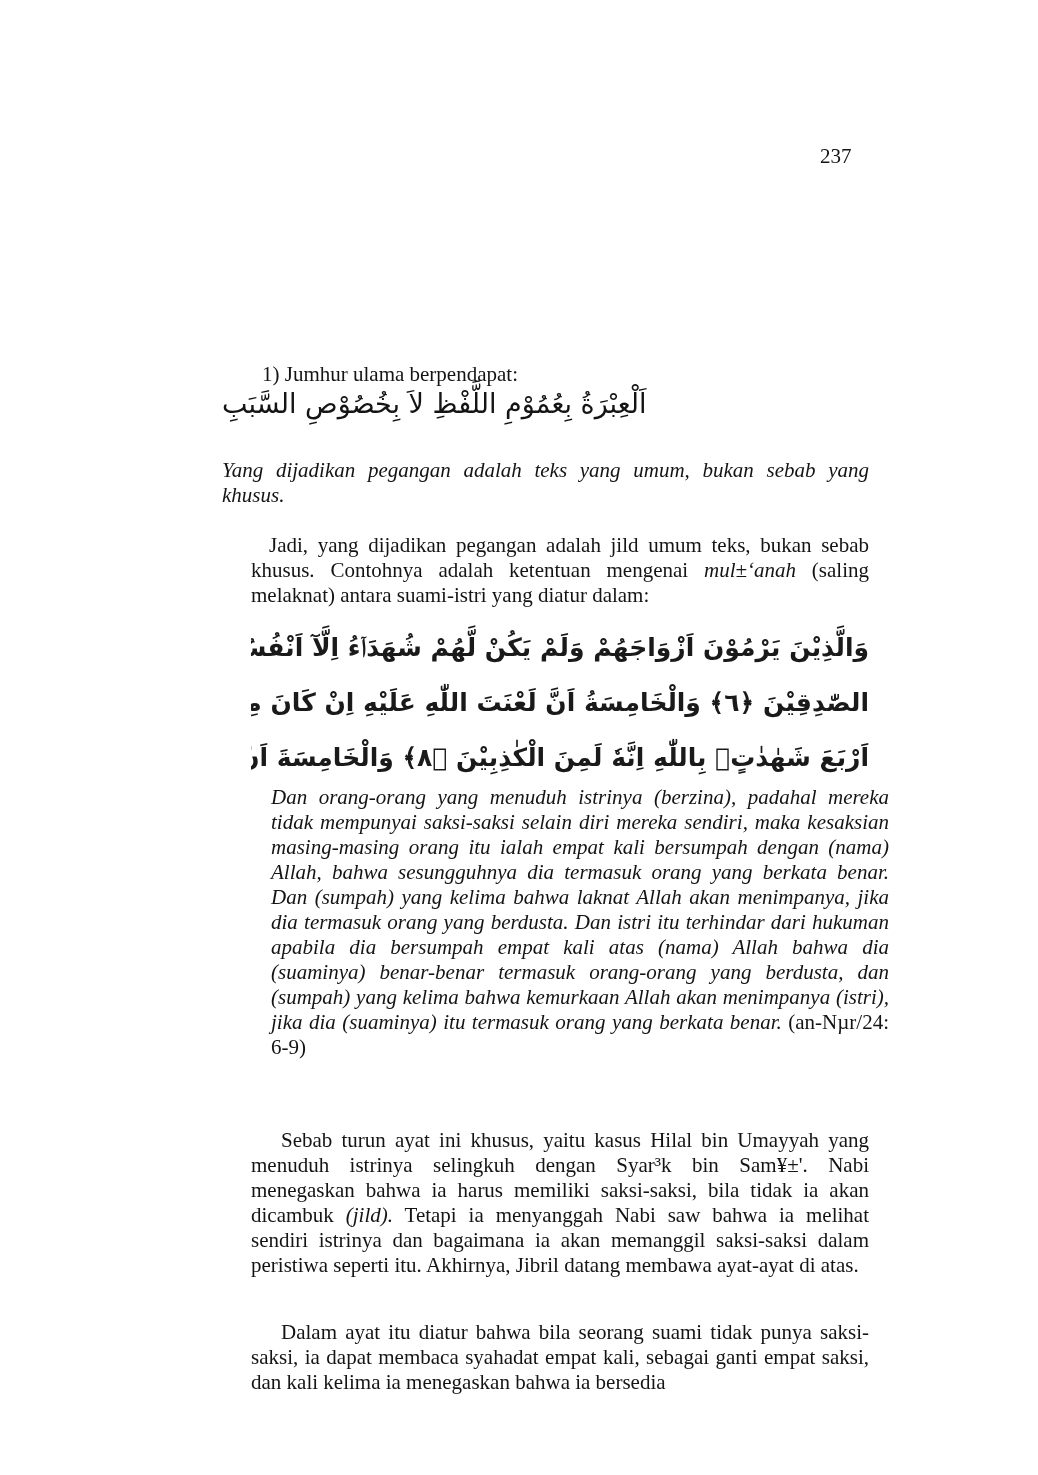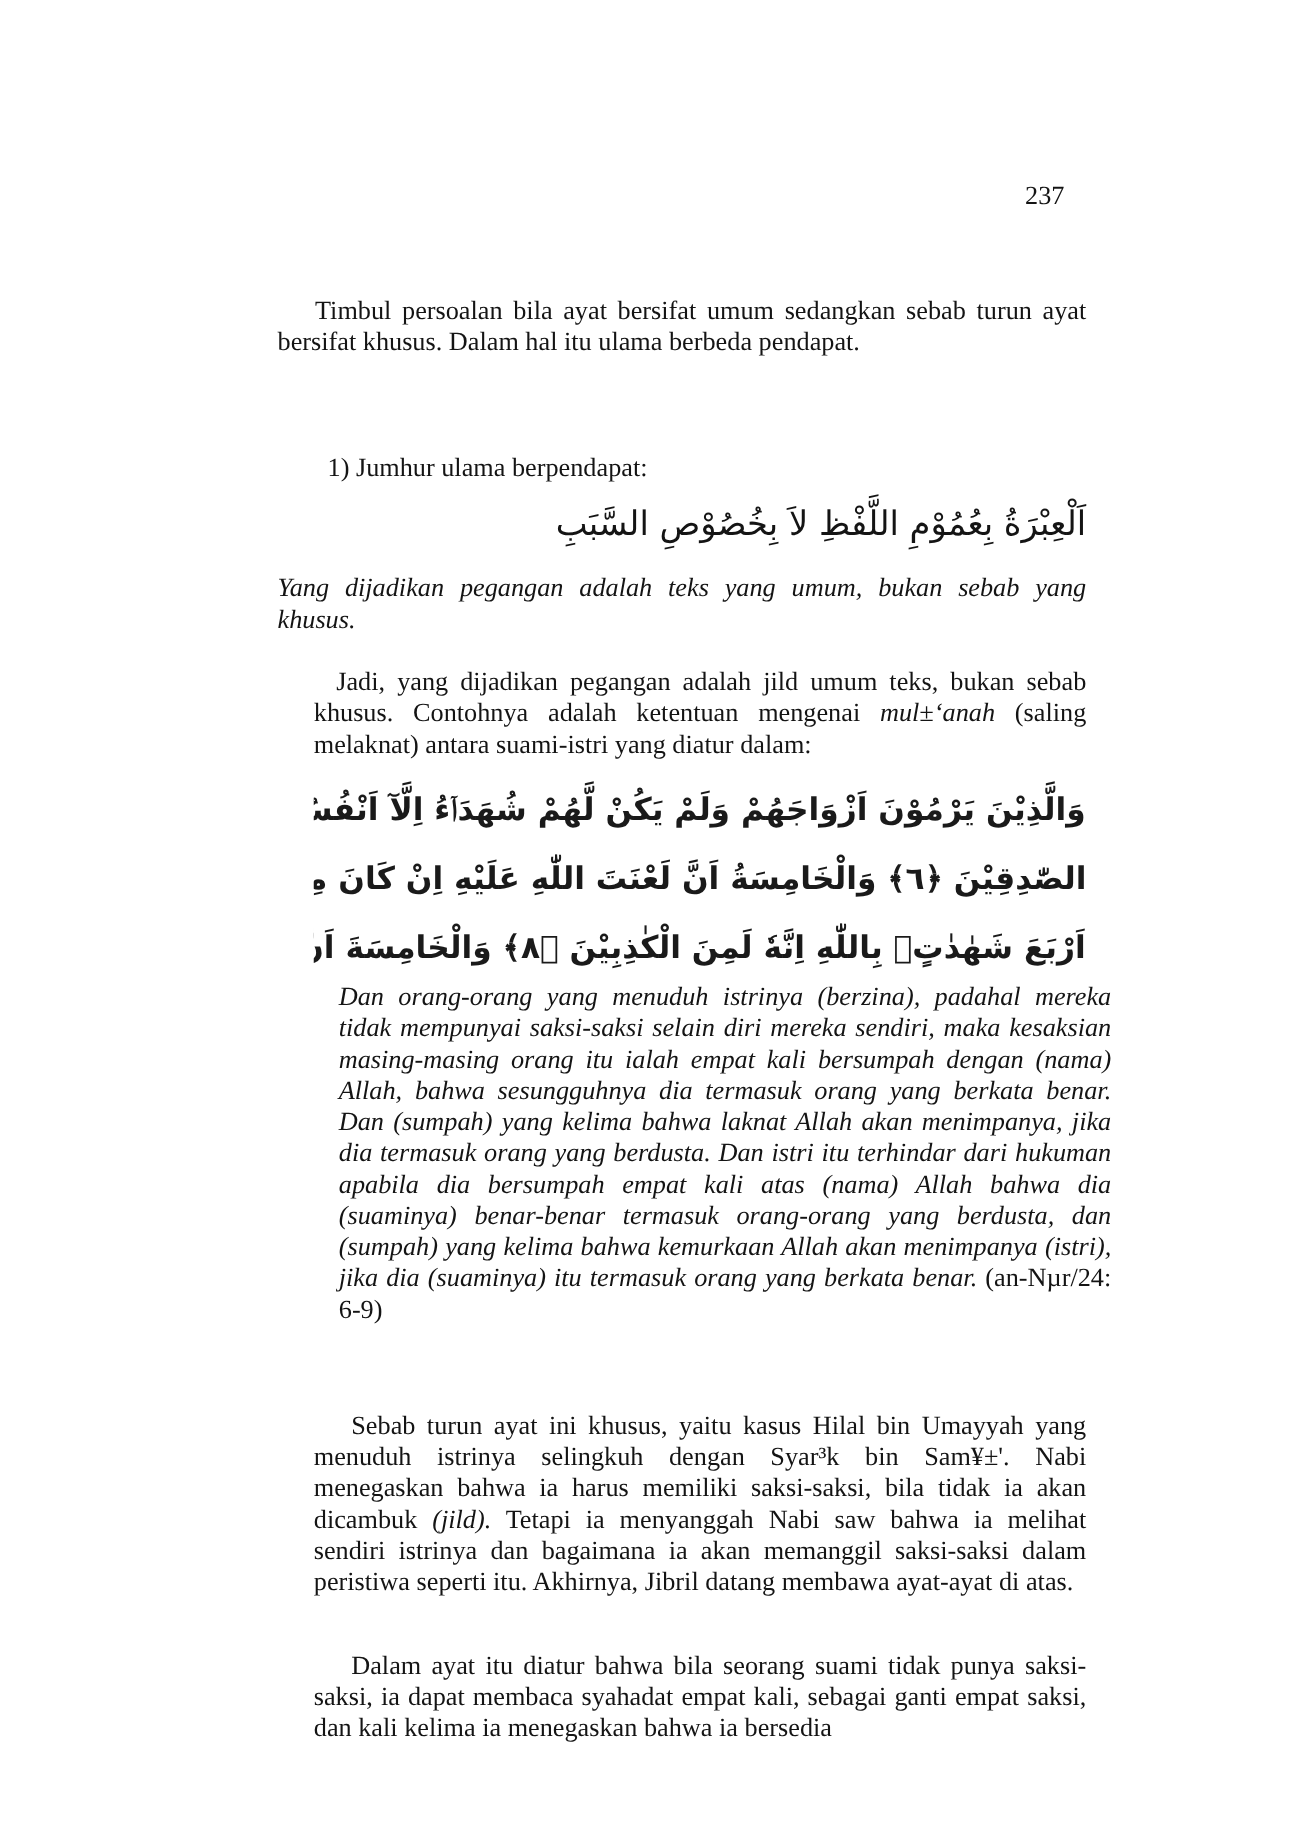--- a/index.html
+++ b/index.html
@@ -5,34 +5,33 @@
     html, body { margin: 0; padding: 0; background: #ffffff; }
     body { width: 1038px; height: 1475px; position: relative; overflow: hidden;
            font-family: "Liberation Serif", "DejaVu Serif", serif; color: #141414; }
     .page-number { position: absolute; top: 144px; left: 820px; font-size: 21px; }
     .text { position: absolute; left: 222px; width: 647px; font-size: 21px; line-height: 25px;
             text-align: justify; }
     .text p { margin: 0; }
     .indent-block { left: 251px; width: 618px; }
     .first-indent { text-indent: 30px; }
     .italic { font-style: italic; }
-    .arabic-quote { position: absolute; top: 398px; left: 222px; width: 647px; text-align: right;
+    .arabic-quote { position: absolute; top: 382px; left: 222px; width: 647px; text-align: left;
                     direction: rtl; font-family: "DejaVu Sans", sans-serif; font-size: 27px; line-height: 44px; }
     .verse-block { position: absolute; top: 620px; left: 251px; width: 618px; direction: rtl;
                    font-family: "DejaVu Sans", sans-serif; font-size: 25px; line-height: 55px;
                    text-align: justify; font-weight: bold; color: #1a1a1a; }
     .verse-line { display: block; white-space: nowrap; overflow: hidden; text-align-last: justify; }
   </style>
 </head>
 <body>
 
 <div class="page-number">237</div>
 
 <div class="text" style="top:236px;">
-  <p class="first-indent">Timbul persoalan bila ayat bersifat umum sedangkan sebab turun ayat bersifat khusus. Dalam hal itu ulama berbeda pendapat.</p>
 </div>
 
 <div class="text" style="top:362px;margin-left:40px;">
   <p>1) Jumhur ulama berpendapat:</p>
 </div>
 
 <div class="arabic-quote">اَلْعِبْرَةُ بِعُمُوْمِ اللَّفْظِ لاَ بِخُصُوْصِ السَّبَبِ</div>
 
 <div class="text italic" style="top:458px;">
   <p>Yang dijadikan pegangan adalah teks yang umum, bukan sebab yang khusus.</p>

